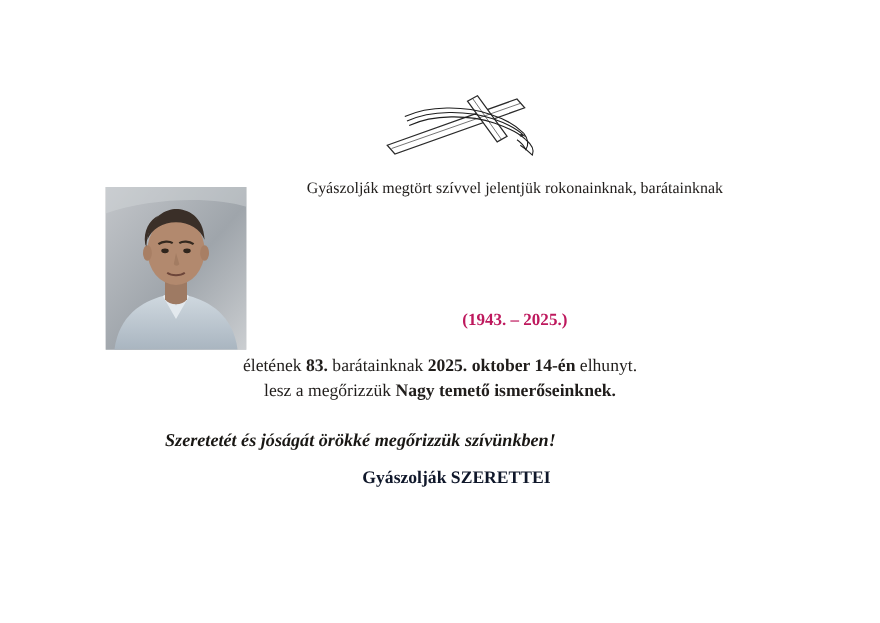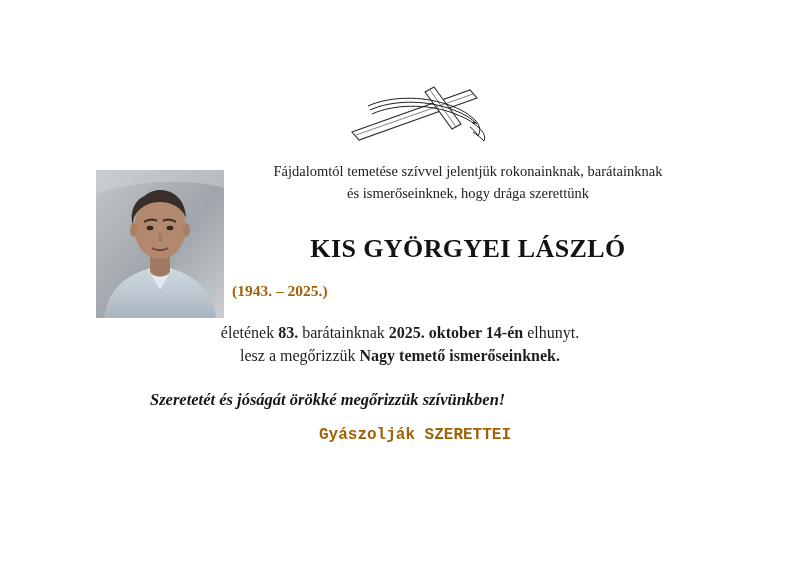--- a/index.html
+++ b/index.html
@@ -64,23 +64,24 @@
     font-weight: bold;
     letter-spacing: 0.4px;
     color: #15120f;
   }
 
   .dates {
     position: absolute;
     left: 232px;
     top: 282px;
     width: 472px;
+    text-align: center;
     font-size: 15.5px;
     font-weight: bold;
-    color: #a16207;
+    color: #be185d;
   }
 
   .body-lines {
     position: absolute;
     left: 96px;
     top: 322px;
     width: 608px;
     text-align: center;
     font-size: 16px;
     line-height: 1.42;
@@ -102,22 +103,21 @@
   }
 
   .mourners {
     position: absolute;
     left: 150px;
     top: 426px;
     width: 530px;
     text-align: center;
     font-size: 16px;
     font-weight: bold;
-    color: #a16207;
-    font-family: Liberation Mono, monospace;
+    color: #0f172a;
   }
 
   .footer {
     position: absolute;
     left: 90px;
     top: 485px;
     font-size: 12.5px;
     font-weight: bold;
     letter-spacing: 0.2px;
     color: #171513;
@@ -192,25 +192,23 @@
 
       <path d="M64,60 L62,70 C63,72 66,72 67,70 Z" fill="#a37c62"></path>
 
       <path d="M56,78 C60,81 68,81 72,78" stroke="#6d463a" stroke-width="1.8" fill="none"></path>
 
       <path d="M0,0 L128,0 L128,18 C96,8 40,10 0,24 Z" fill="#d3d6d9" opacity="0.45"></path>
     </svg>
   </div>
 
   <div class="intro">
-    <div>Fájdalomtól temetése szívvel jelentjük rokonainknak, barátainknak</div>
-    <div>és ismerőseinknek, hogy drága szerettünk</div>
-  </div>
-
-  <div class="name">KIS GYÖRGYEI  LÁSZLÓ</div>
+    <div>Gyászolják megtört szívvel jelentjük rokonainknak, barátainknak</div>
+  </div>
+
 
   <div class="dates">(1943. – 2025.)</div>
 
   <div class="body-lines">
     <div class="line">
       <span>életének </span><b>83.</b><span> barátainknak </span><b>2025. oktober 14-én</b><span> elhunyt.</span>
     </div>
     <div class="line">
       <span> lesz a  megőrizzük </span><b>Nagy temető ismerőseinknek.</b>
     </div>

